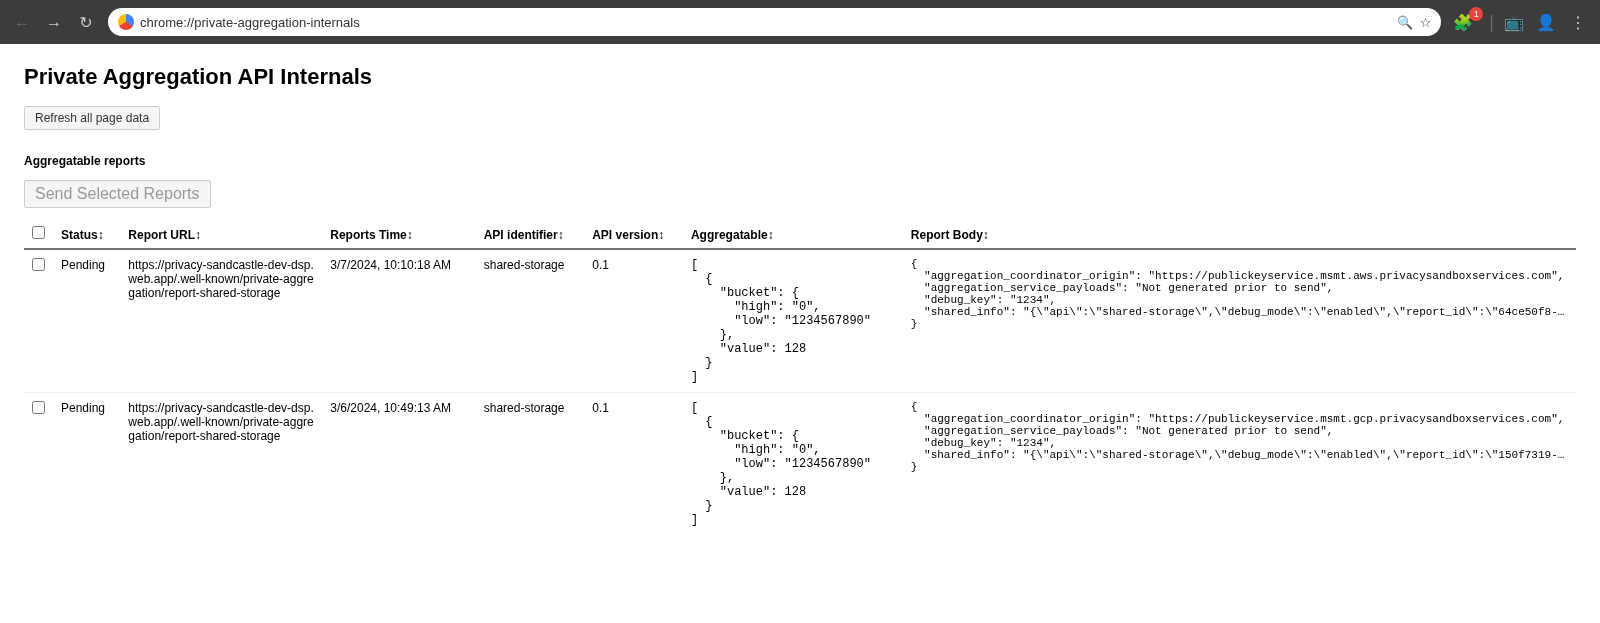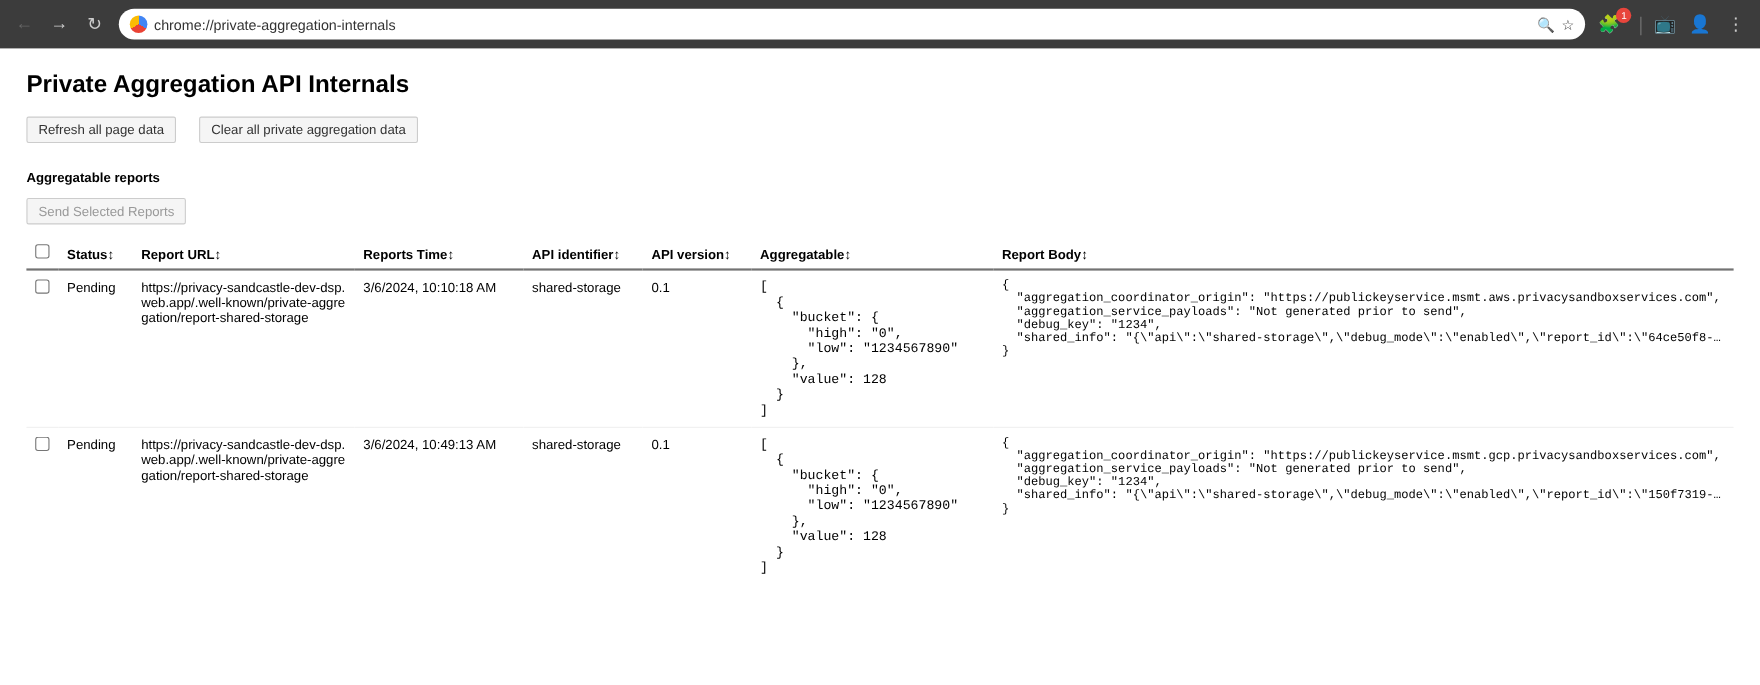--- a/index.html
+++ b/index.html
@@ -120,21 +120,21 @@
     .section-title {
       font-size: 12px;
       font-weight: bold;
       margin-bottom: 12px;
     }
     .send-reports-btn {
       background: #f5f5f5;
       border: 1px solid #ccc;
       border-radius: 2px;
       padding: 4px 10px;
-      font-size: 12px;
+      font-size: 16px;
       cursor: pointer;
       color: #999;
       margin-bottom: 12px;
       display: inline-block;
     }
 
     
     .reports-table {
       width: 100%;
       border-collapse: collapse;
@@ -213,21 +213,20 @@
     <button class="browser-action-btn">👤</button>
     <button class="browser-action-btn">⋮</button>
   </div>
 </div>
 
 <div class="page-content">
   <h1 class="page-title">Private Aggregation API Internals</h1>
 
   <div class="button-row">
     <button class="action-btn">Refresh all page data</button>
-    <button class="action-btn">Clear all private aggregation data</button>
   </div>
 
   <div class="section-title">Aggregatable reports</div>
 
   <button class="send-reports-btn">Send Selected Reports</button>
 
   <table class="reports-table">
     <thead>
       <tr>
         <th class="checkbox-cell">
@@ -254,21 +253,21 @@
         <th>
           <span>Report Body↕</span>
         </th>
       </tr>
     </thead>
     <tbody id="table-body">
     <tr>
           <td class="checkbox-cell"><input type="checkbox" style=""></td>
           <td>Pending</td>
           <td class="url-cell">https://privacy-sandcastle-dev-dsp.web.app/.well-known/private-aggregation/report-shared-storage</td>
-          <td class="time-cell">3/6/2024, 10:10:18 AM</td>
+          <td class="time-cell">3/7/2024, 10:10:18 AM</td>
           <td>shared-storage</td>
           <td>0.1</td>
           <td class="contributions-cell mono">[
   {
     "bucket": {
       "high": "0",
       "low": "1234567890"
     },
     "value": 128
   }

